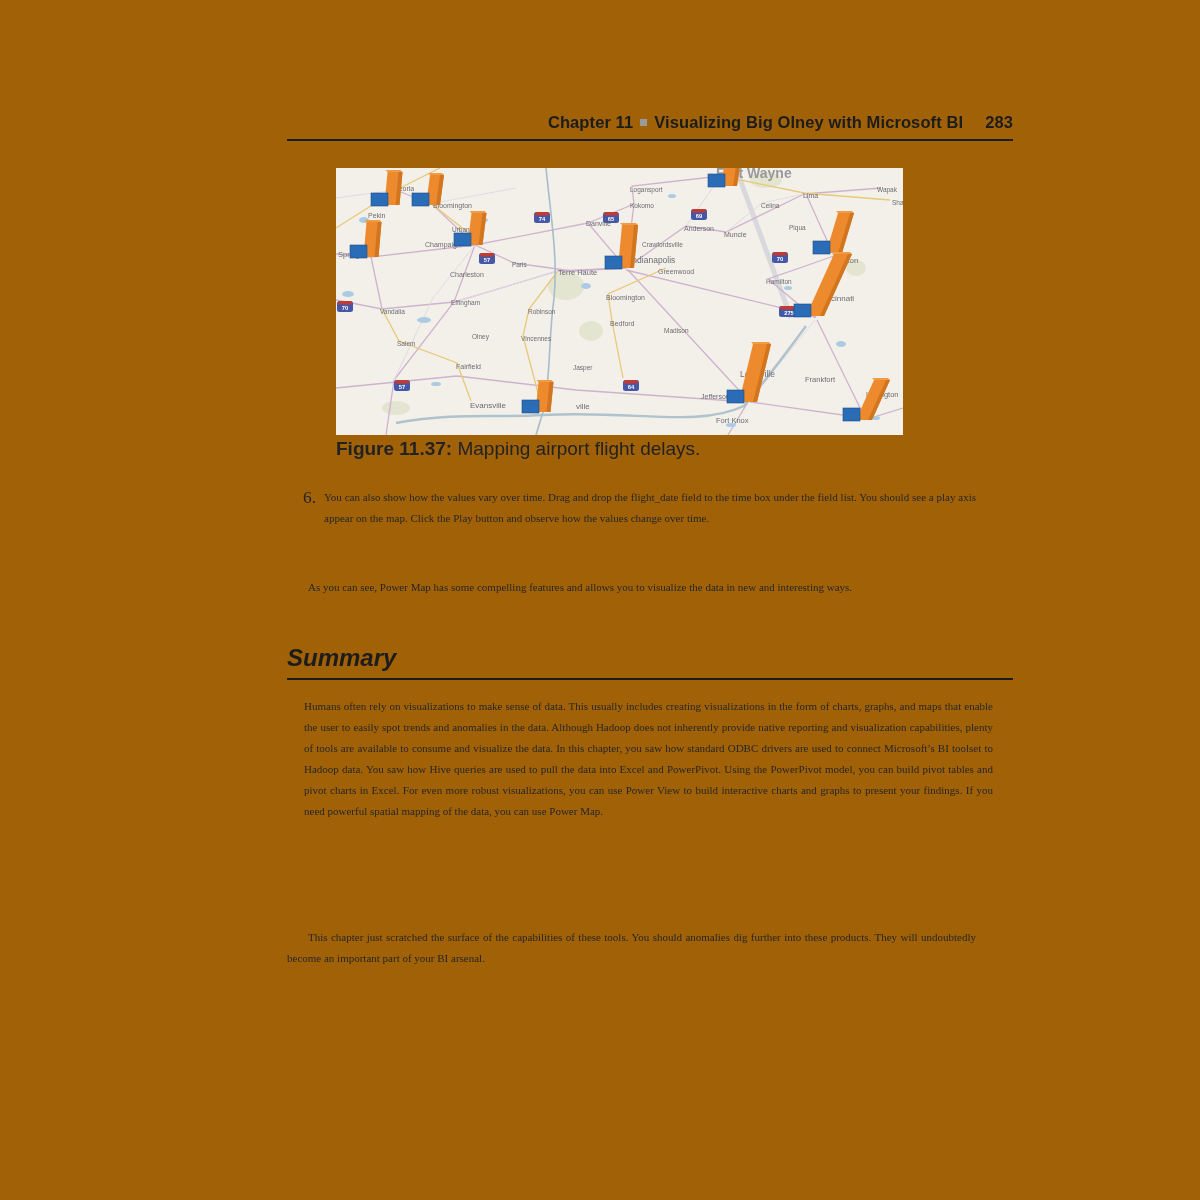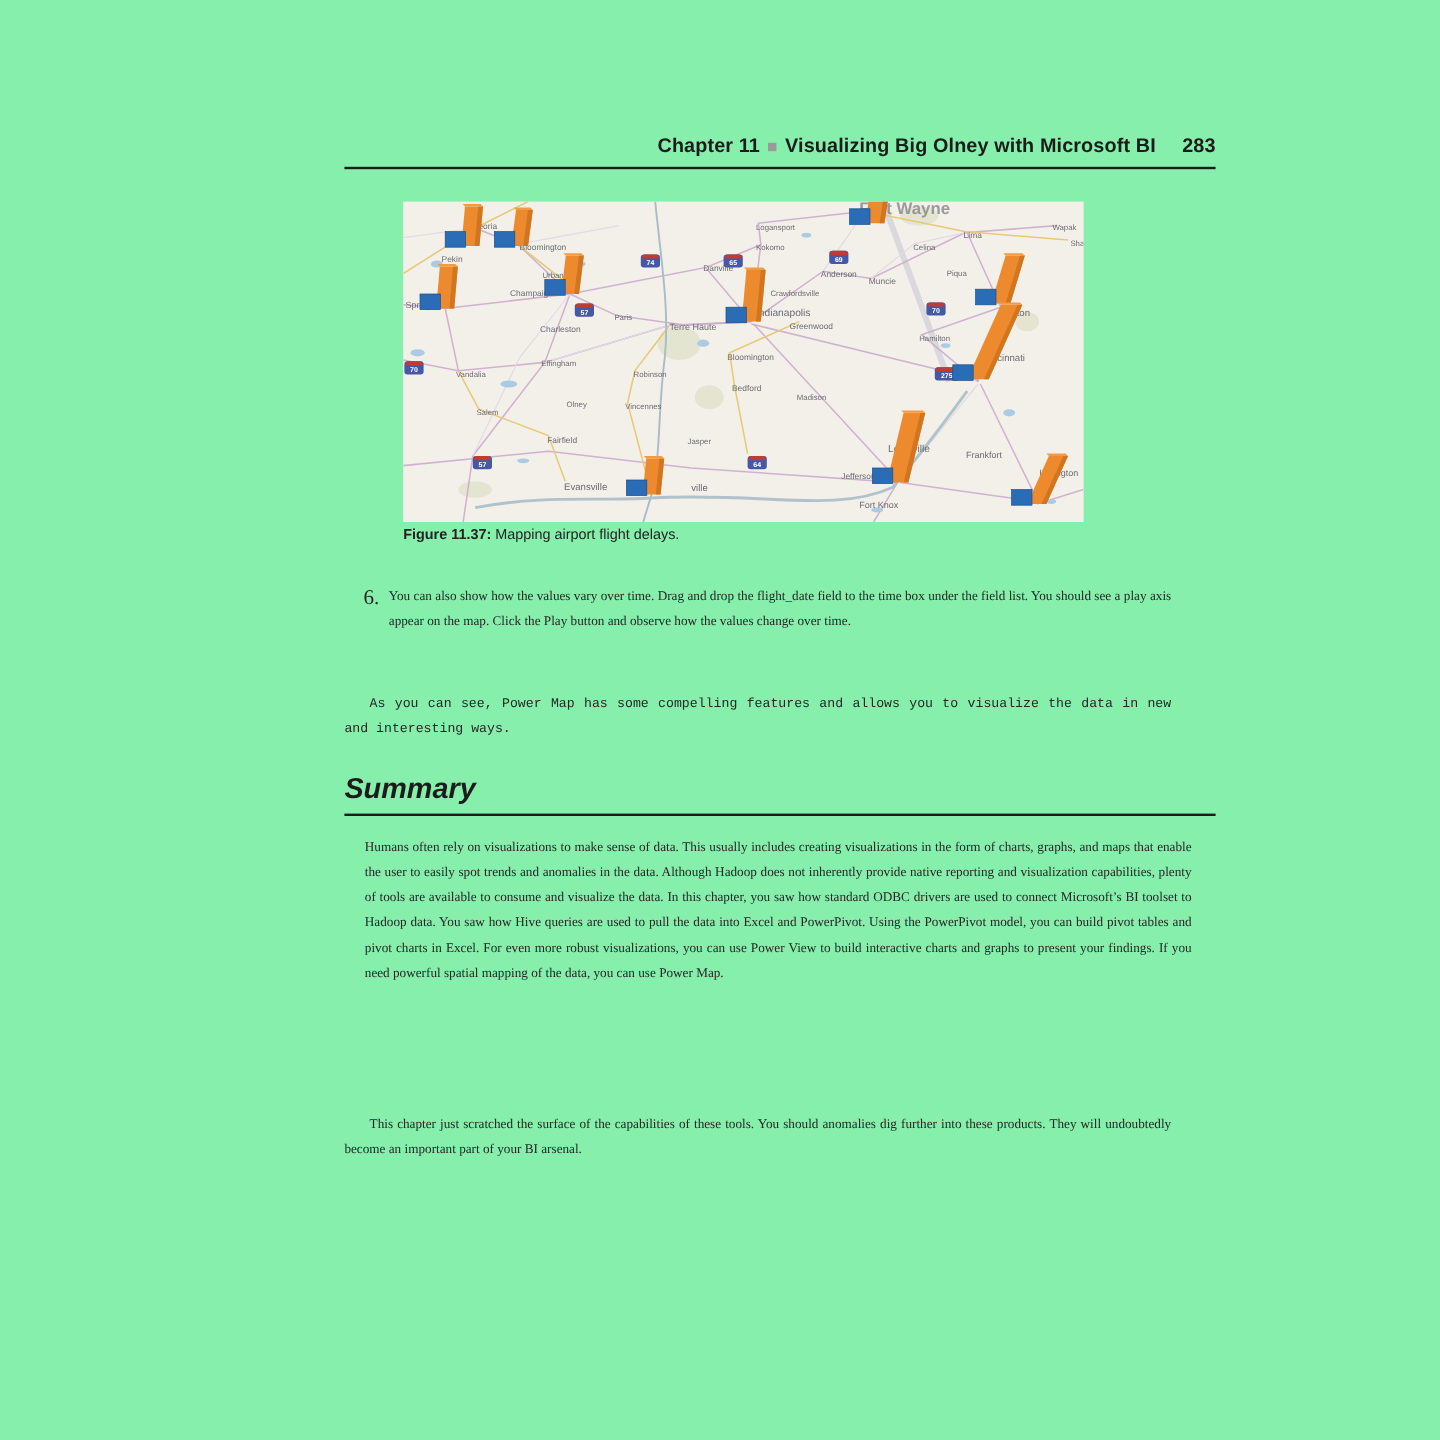--- a/index.html
+++ b/index.html
@@ -1,42 +1,42 @@
 <!DOCTYPE html>
 <html><head>
 <meta charset="utf-8">
 <style>
   html,body{margin:0;padding:0;background:#ffffff;}
-  #page{position:relative;width:1200px;height:1200px;background:#86efac;overflow:hidden;
+  #page{position:relative;width:1200px;height:1200px;background:#a16207;overflow:hidden;
         font-family:"Liberation Serif", serif;color:#262626;}
 
   
   .runhead{position:absolute;left:287px;top:113px;width:726px;display:flex;
            justify-content:flex-end;align-items:baseline;gap:0;
            font-family:"Liberation Sans", sans-serif;font-weight:bold;
            font-size:16.5px;color:#1c1c1c;letter-spacing:.1px;}
   .runhead .sep{display:inline-block;width:7px;height:7px;background:#9a9a9a;
                 margin:0 7px 1px 7px;align-self:center;}
   .runhead .pageno{margin-left:22px;}
   .runrule{position:absolute;left:287px;top:139px;width:726px;height:2px;background:#1c1c1c;}
 
   
   #map{position:absolute;left:336px;top:168px;width:567px;height:267px;overflow:hidden;
        background:#f3f0ea;}
   .caption{position:absolute;left:336px;top:438px;font-family:"Liberation Sans", sans-serif;
-           font-size:12px;color:#222;}
+           font-size:19px;color:#222;}
   .caption b{font-weight:bold;}
 
   
   .body-just{ text-align:justify; font-size:11px; line-height:21px; }
   #item6{position:absolute;left:303px;top:487px;width:673px;display:flex;}
   #item6 .num{width:21px;flex:0 0 21px;font-size:17.5px;line-height:21px;}
   #item6 .txt{flex:1;}
   #para-powermap{position:absolute;left:287px;top:577px;width:689px;}
-  #para-powermap .txt{text-indent:21px;font-family:Liberation Mono, monospace;}
+  #para-powermap .txt{text-indent:21px;}
   .h1{position:absolute;left:287px;top:644px;font-family:"Liberation Sans", sans-serif;
       font-weight:bold;font-size:24px;color:#1c1c1c;font-style:italic;}
   .h1rule{position:absolute;left:287px;top:678px;width:726px;height:2px;background:#1c1c1c;}
   #sum-p1{position:absolute;left:304px;top:696px;width:689px;}
   #sum-p2{position:absolute;left:287px;top:927px;width:689px;}
   #sum-p2 .txt{text-indent:21px;}
 
   svg text{font-family:"Liberation Sans", sans-serif;}
 </style>
 </head>

